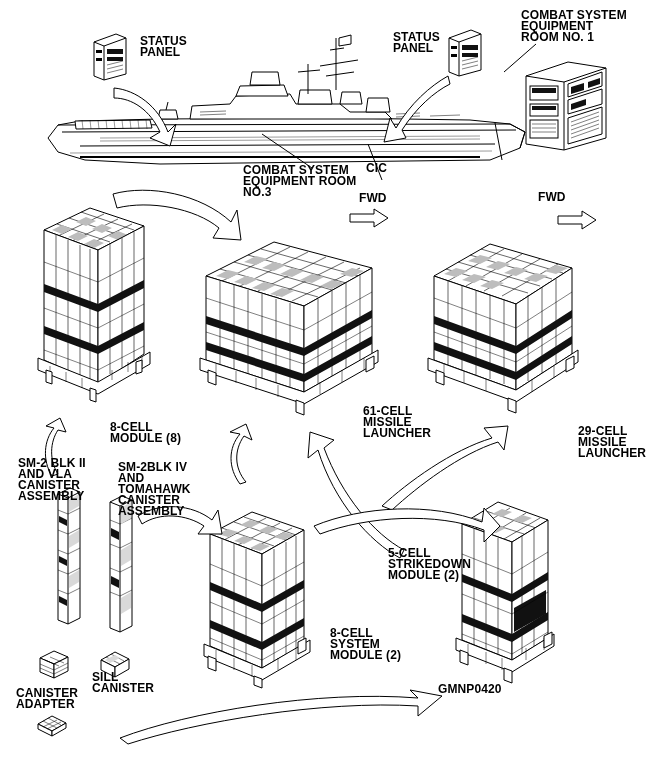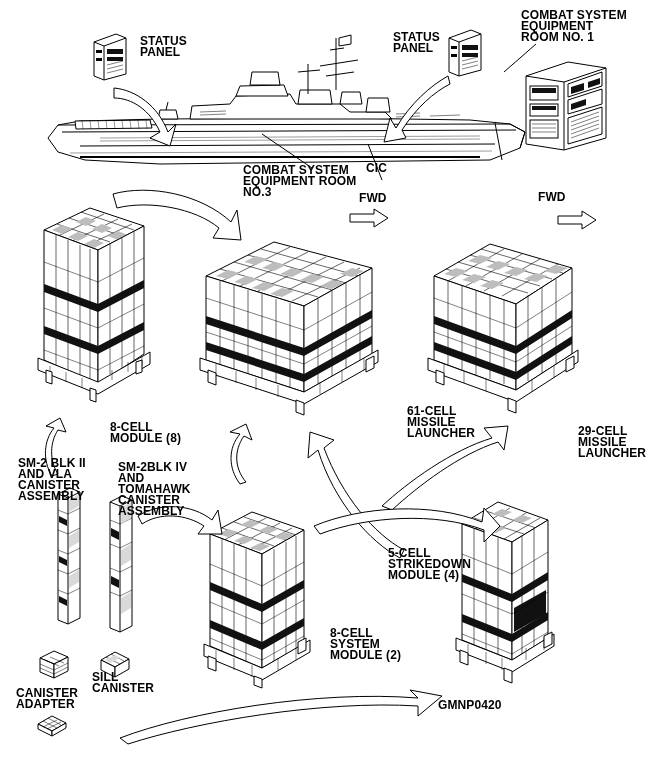--- a/index.html
+++ b/index.html
@@ -679,46 +679,46 @@
 ROOM NO. 1</div>
   <div class="lbl" style="left:243px; top:165px;">COMBAT SYSTEM
 EQUIPMENT ROOM
 NO.3</div>
   <div class="lbl" style="left:366px; top:163px;">CIC</div>
   <div class="lbl" style="left:359px; top:193px;">FWD</div>
   <div class="lbl" style="left:538px; top:192px;">FWD</div>
 
   <div class="lbl" style="left:110px; top:422px;">8-CELL
 MODULE (8)</div>
-  <div class="lbl" style="left:363px; top:406px;margin-left:44px;">61-CELL
+  <div class="lbl" style="left:363px; top:406px;">61-CELL
 MISSILE
 LAUNCHER</div>
   <div class="lbl" style="left:578px; top:426px;">29-CELL
 MISSILE
 LAUNCHER</div>
 
   <div class="lbl" style="left:18px; top:458px;">SM-2 BLK II
 AND VLA
 CANISTER
 ASSEMBLY</div>
   <div class="lbl" style="left:118px; top:462px;">SM-2BLK IV
 AND
 TOMAHAWK
 CANISTER
 ASSEMBLY</div>
 
   <div class="lbl" style="left:388px; top:548px;">5-CELL
 STRIKEDOWN
-MODULE (4)</div>
+MODULE (2)</div>
   <div class="lbl" style="left:330px; top:628px;">8-CELL
 SYSTEM
 MODULE (2)</div>
 
   <div class="lbl" style="left:16px; top:688px;">CANISTER
 ADAPTER</div>
   <div class="lbl" style="left:92px; top:672px;">SILL
 CANISTER</div>
   <div class="lbl" style="left:76px; top:760px;">PLENUM
 CELL COVER</div>
 
-  <div class="lbl" style="left:438px; top:700px;">GMNP0420</div>
+  <div class="lbl" style="left:438px; top:684px;">GMNP0420</div>
 
 </div>
 
 </body></html>

